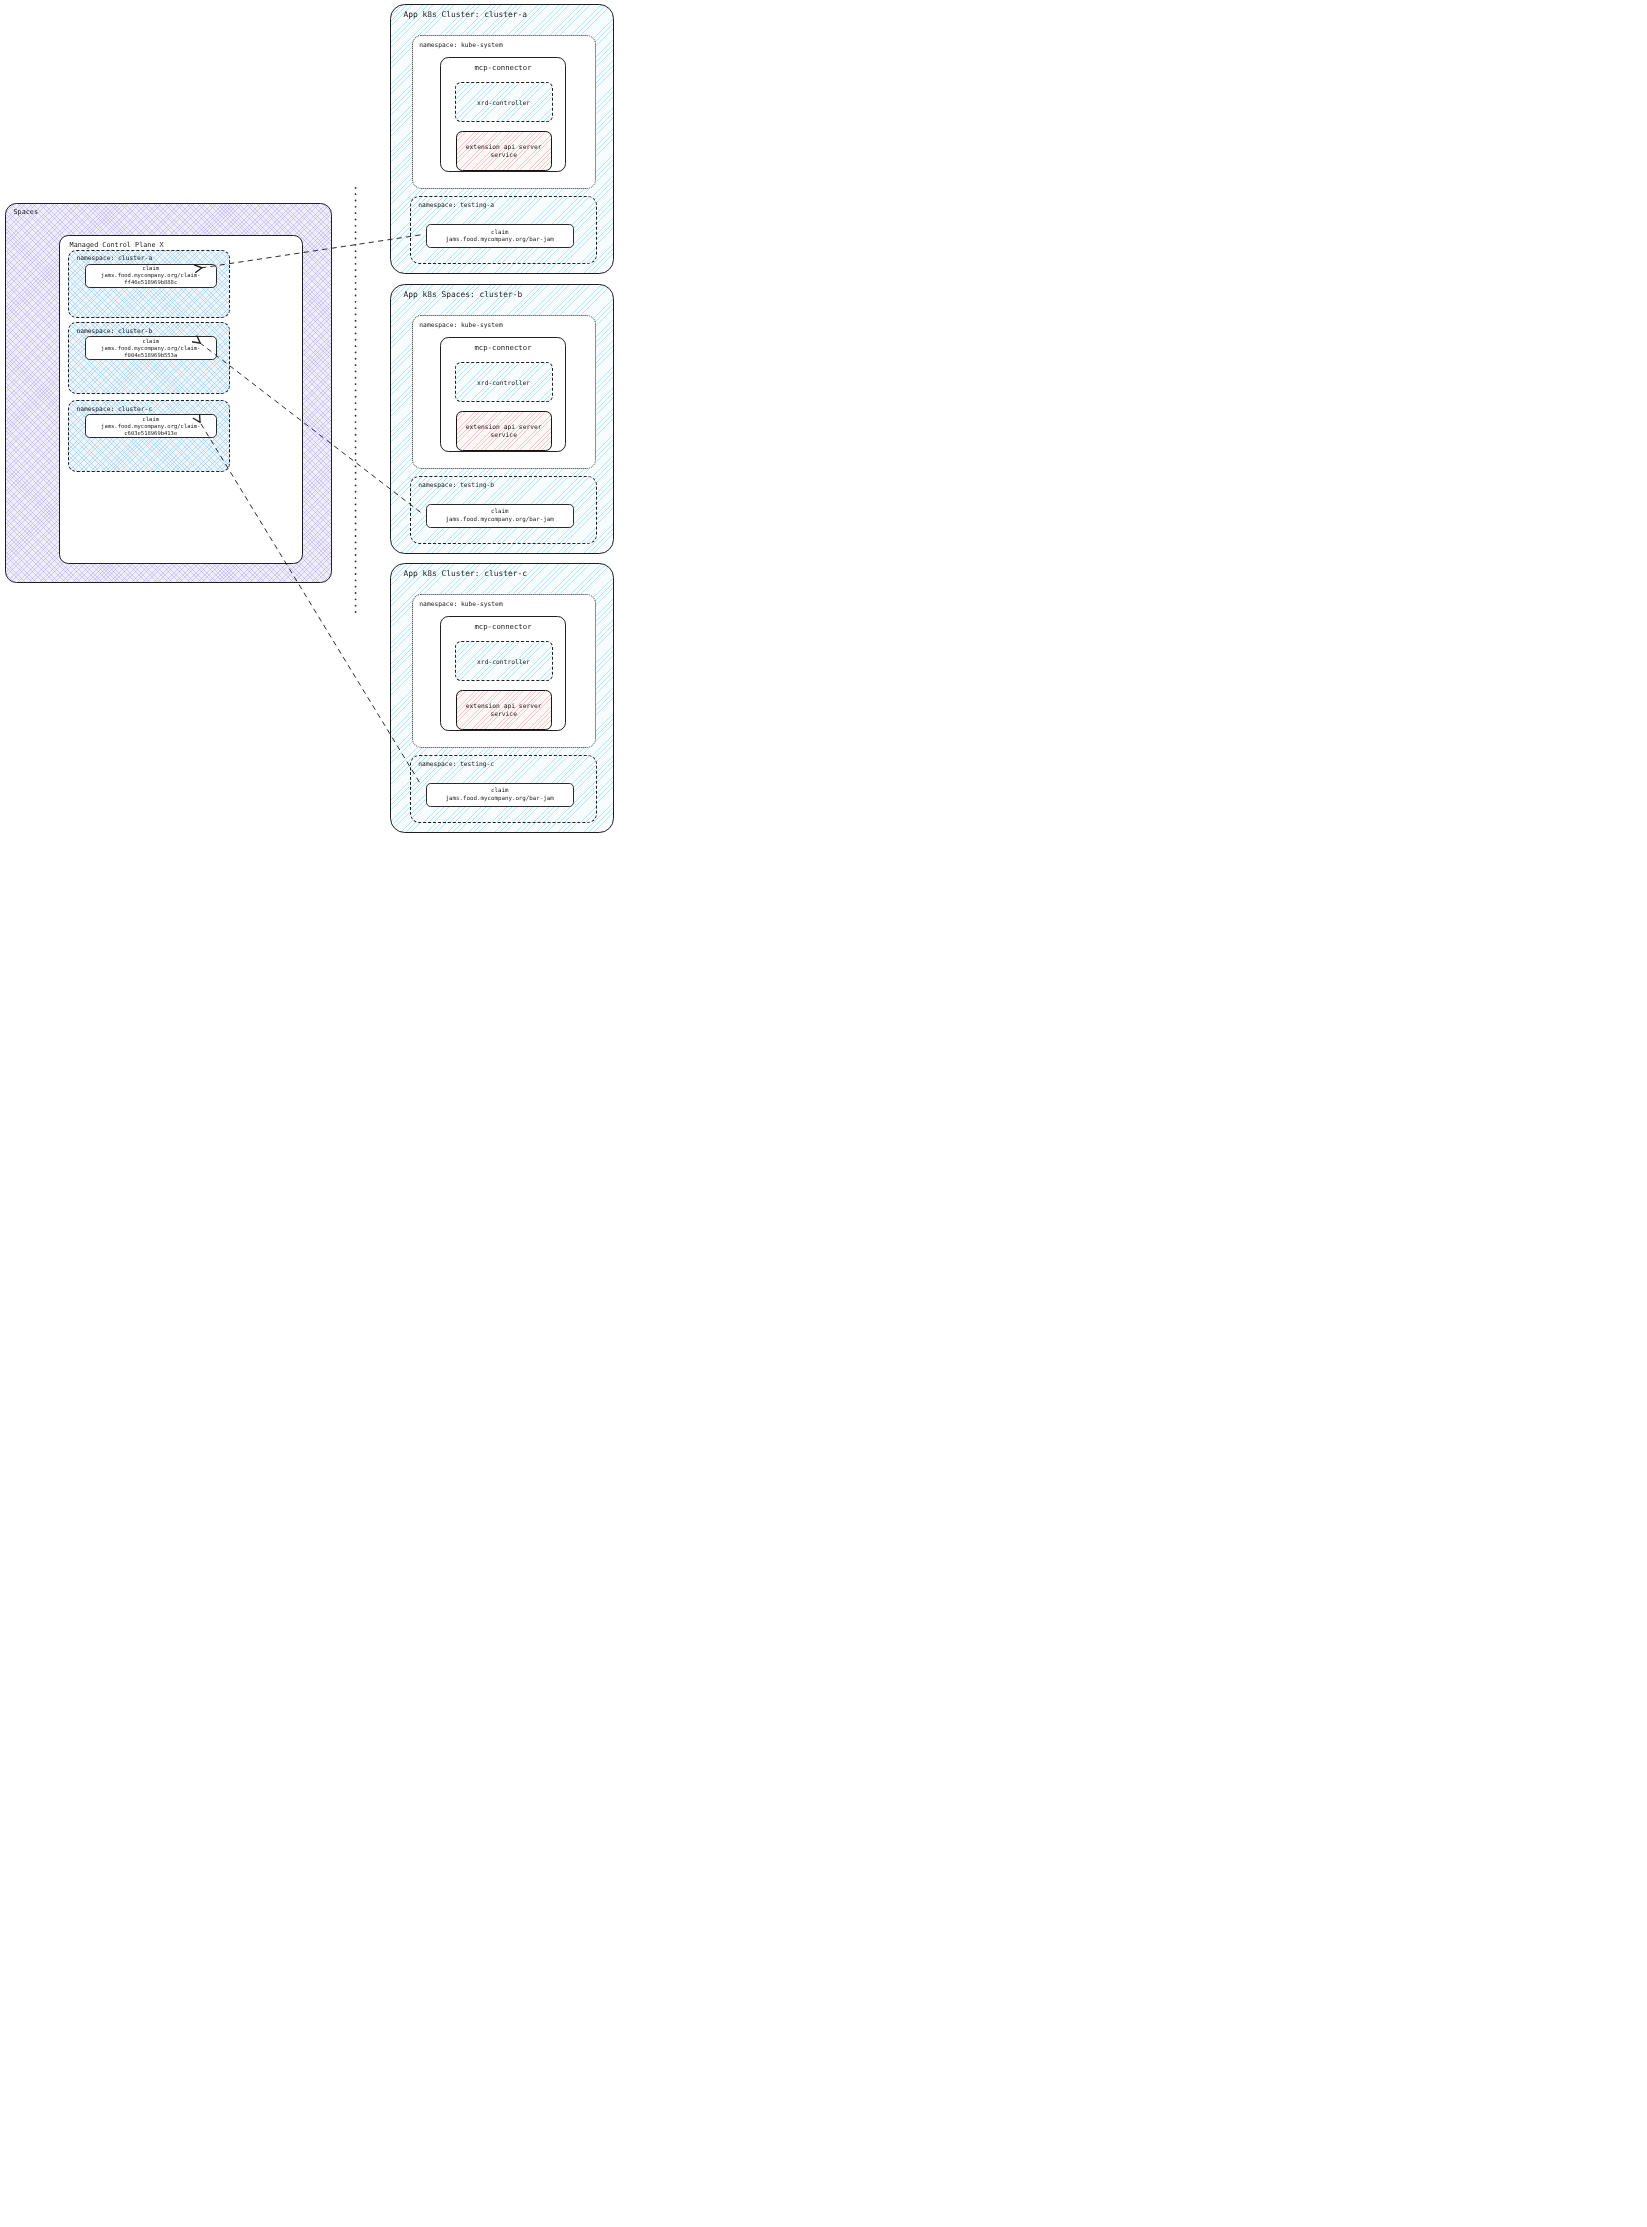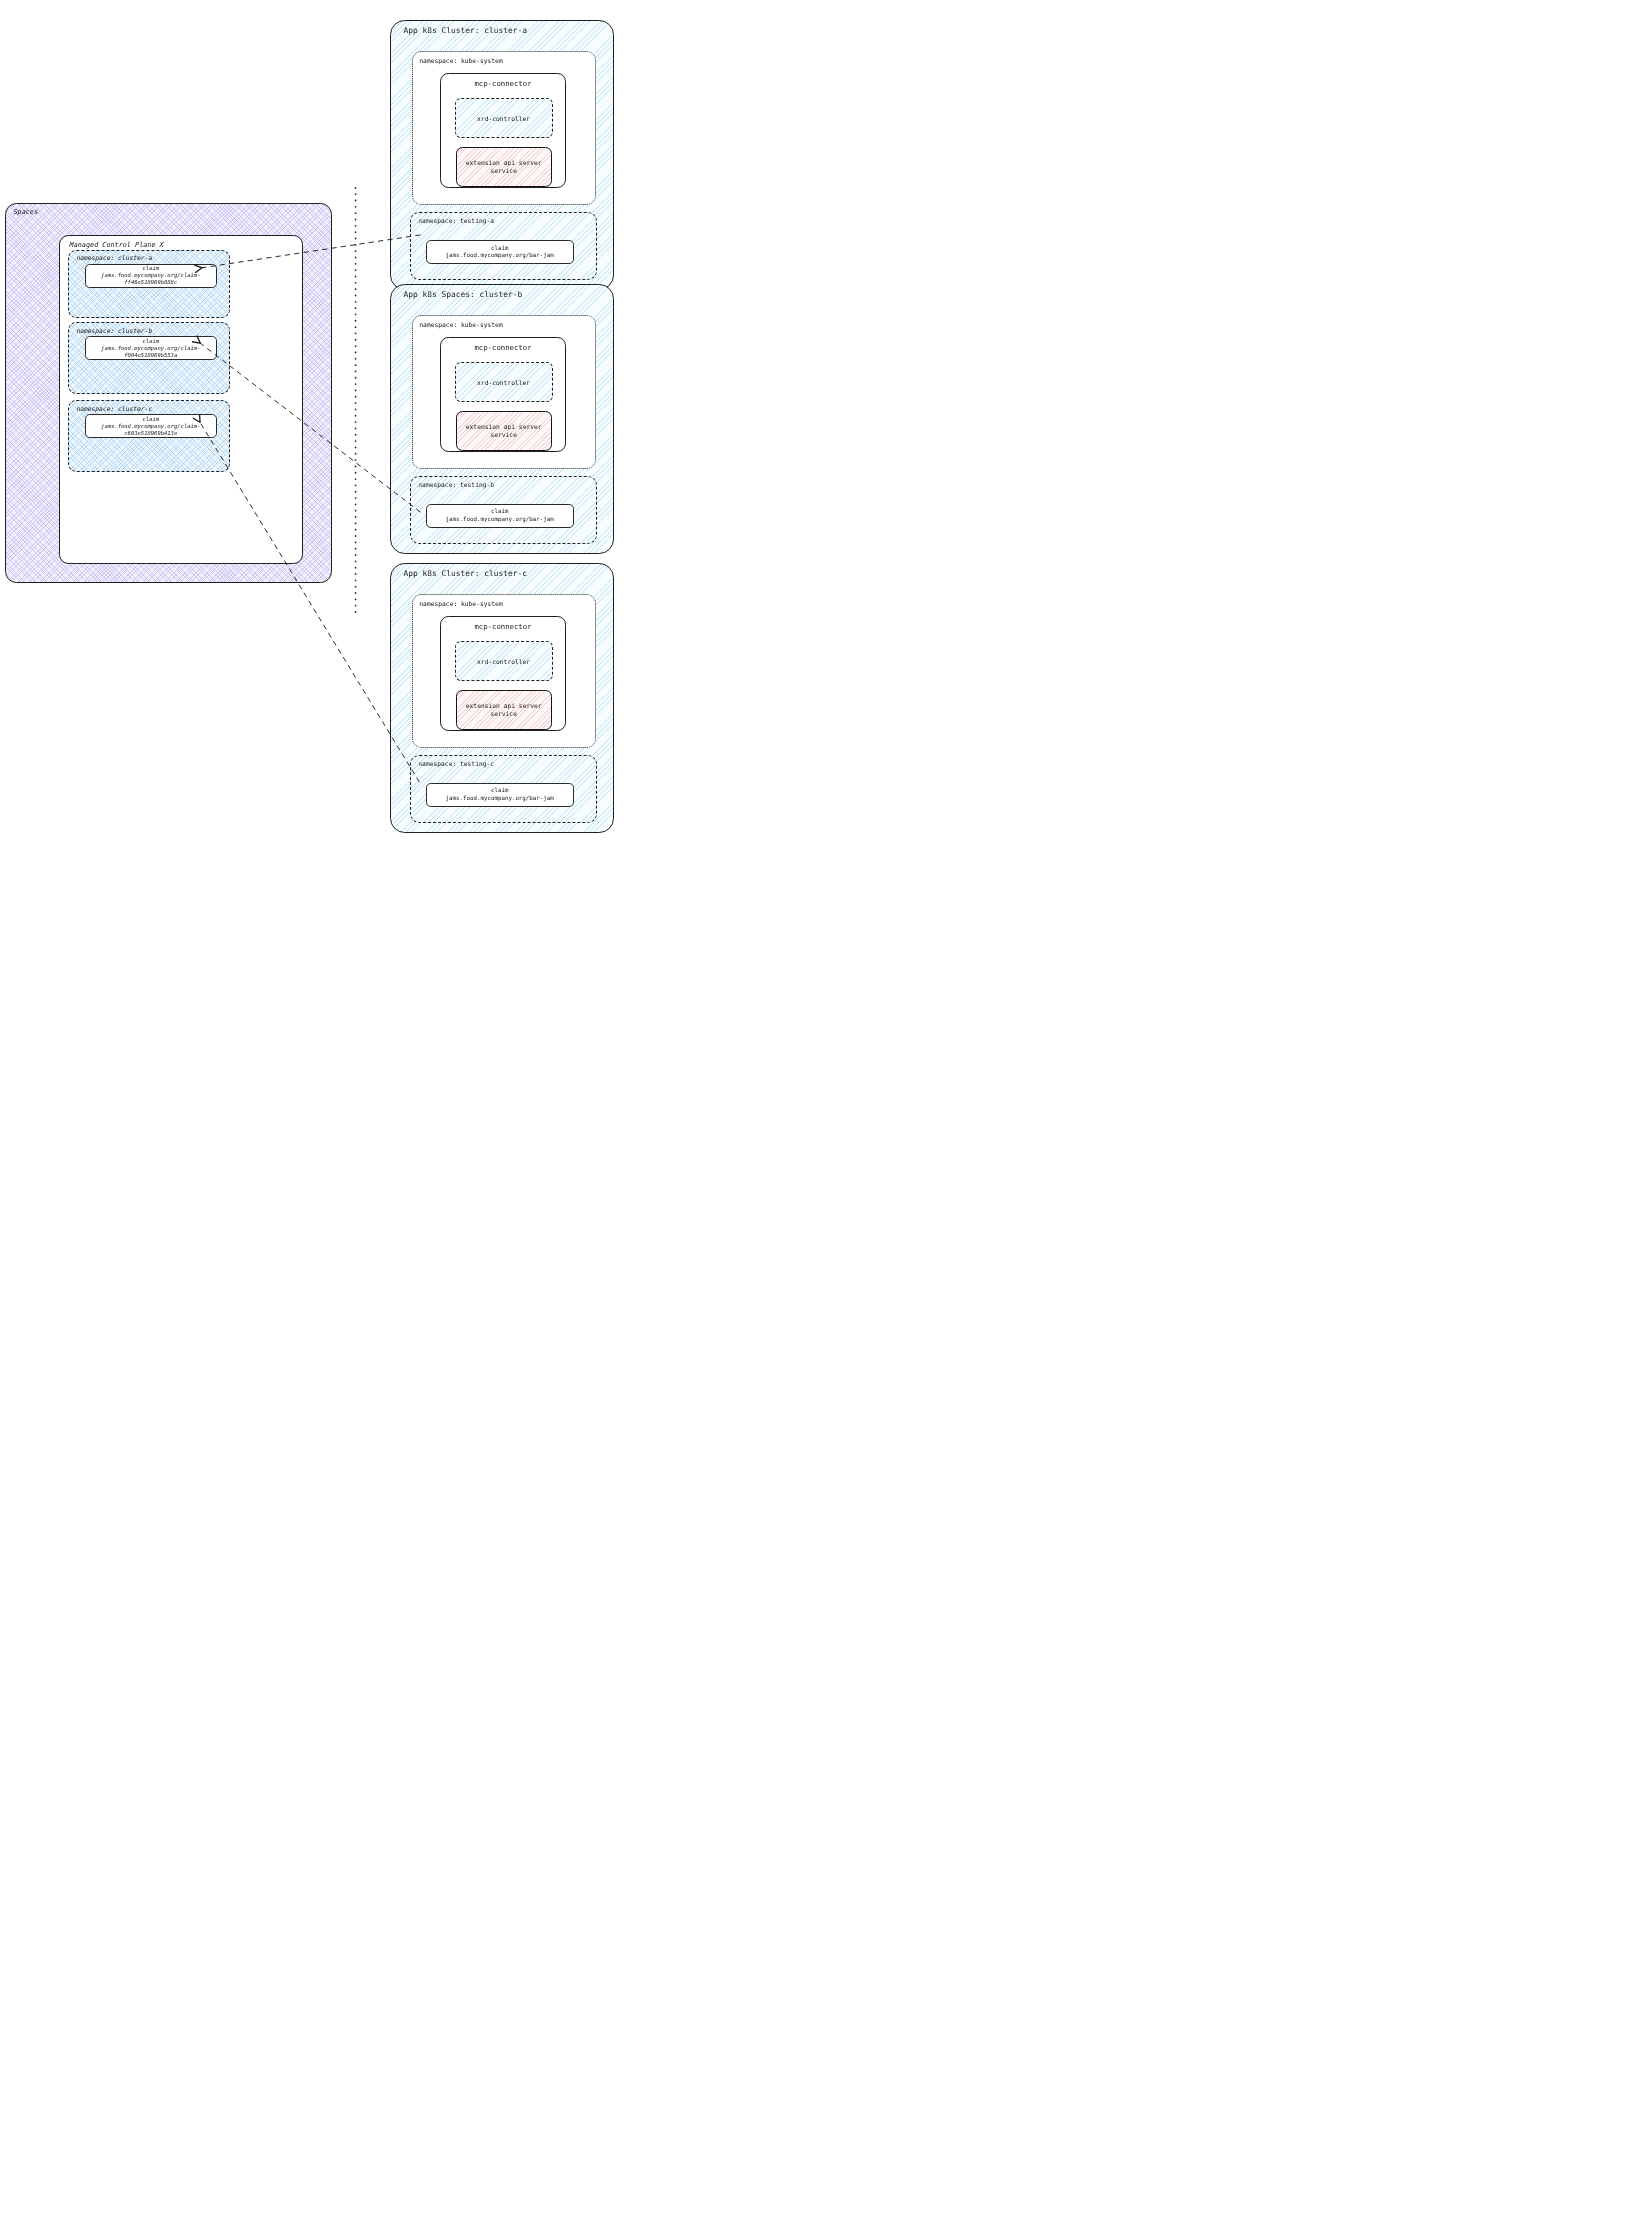--- a/index.html
+++ b/index.html
@@ -26,39 +26,39 @@
   }
   .cross-blue {
     background:
       repeating-linear-gradient(45deg,  rgba(110,180,235,0.38) 0 0.5px, transparent 0.5px 2.6px),
       repeating-linear-gradient(135deg, rgba(110,180,235,0.38) 0 0.5px, transparent 0.5px 2.6px),
       #edf6fc;
   }
 
   
   .spaces-box { position:absolute; left:5.2px; top:203px; width:327px; height:380px;
-    border:0.9px solid #1f1f1f; border-radius:11.5px;font-style:italic; }
+    border:0.9px solid #1f1f1f; border-radius:11.5px; }
   .spaces-title { position:absolute; left:7.3px; top:3.7px; font-size:6.8px; }
   .managed-box { position:absolute; left:37px; top:31px; width:244px; height:329px;
     background:#fff; border:0.8px solid #1f1f1f; border-radius:9.4px;margin-left:16px; }
   .managed-title { position:absolute; left:9.4px; top:4.7px; font-size:6.8px; }
   .ns-box { position:absolute; left:7.9px; width:162px; border:1px dashed #1f1f1f; border-radius:8.4px; }
   .ns-a { top:13.6px;  height:68px; }
   .ns-b { top:86px; height:72px; }
   .ns-c { top:164px; height:72px; }
   .ns-label { position:absolute; left:7.3px; top:3.7px; font-size:6.3px; white-space:nowrap; }
   .claim { background:#fff; border:0.7px solid #2a2a2a; border-radius:4.7px;
     display:flex; flex-direction:column; align-items:center; justify-content:center; text-align:center; }
   .claim-lg { position:absolute; left:15.7px; top:13px; width:132px; height:24px;
     font-size:5.5px; line-height:7px; }
 
   
   .cluster { position:absolute; left:390px; width:224px; height:270px;
     border:0.9px solid #1f1f1f; border-radius:14.7px; }
-  .cluster-a { top:4.2px;margin-top:16px; }
+  .cluster-a { top:4.2px; }
   .cluster-b { top:284px; }
   .cluster-c { top:563px; }
   .cluster-title { position:absolute; left:12.6px; top:5.2px; font-size:7.9px; white-space:nowrap; }
   .kube-box { position:absolute; left:21px; top:30px; width:184px; height:154px;
     background:#fff; border:1.2px dotted #1f1f1f; border-radius:9.4px; }
   .kube-label { position:absolute; left:6.3px; top:4.7px; font-size:6.3px; white-space:nowrap; }
   .mcp-box { position:absolute; left:27px; top:21px; width:126px; height:115px;
     background:#fff; border:0.8px solid #1f1f1f; border-radius:8.4px; }
   .mcp-label { position:absolute; top:5.2px; left:0; width:100%; text-align:center; font-size:7.3px; }
   .xrd-box { position:absolute; left:13.6px; top:24px; width:98px; height:40px;

